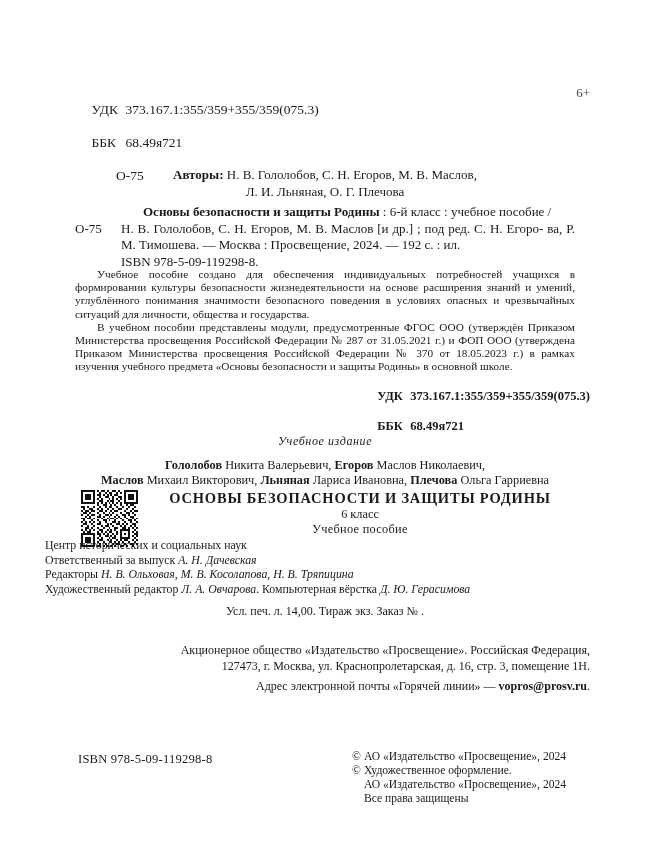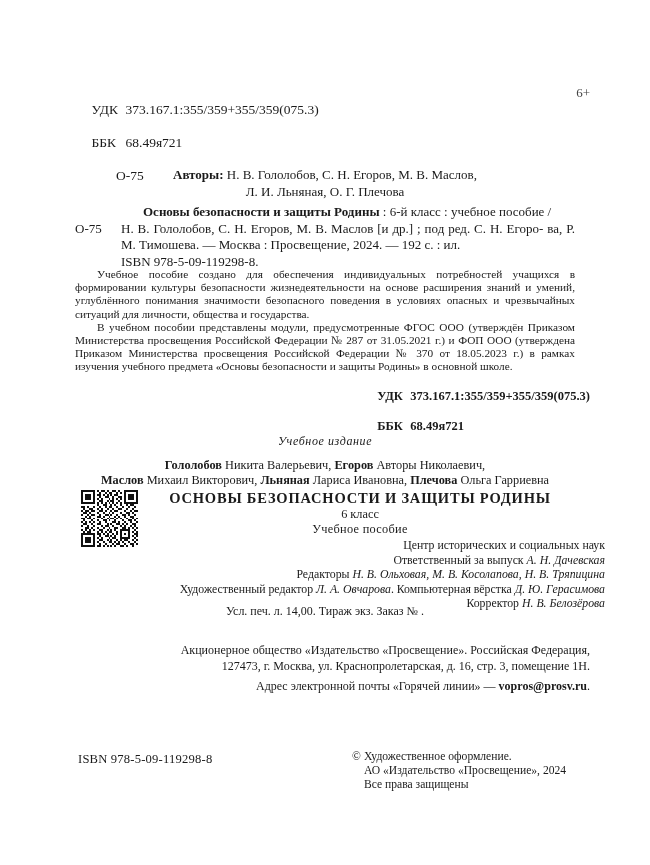--- a/index.html
+++ b/index.html
@@ -157,21 +157,21 @@
     line-height: 15px;
     letter-spacing: 0.3px;
   }
 
   
   .credits {
     position: absolute;
     left: 45px;
     top: 538px;
     width: 560px;
-    text-align: right;
+    text-align: left;
     font-size: 11.8px;
     line-height: 14.5px;
   }
 
   
   .printinfo {
     position: absolute;
     left: 60px;
     top: 604px;
     width: 530px;
@@ -247,21 +247,21 @@
   </div>
 
   <div class="udk-bottom">
     <span><span class="lbl">УДК</span><span>373.167.1:355/359+355/359(075.3)</span></span><br>
     <span><span class="lbl">ББК</span><span>68.49я721</span></span>
   </div>
 
   <div class="edition-head">Учебное издание</div>
 
   <div class="edition-authors">
-    <span class="b">Гололобов</span><span> Никита Валерьевич, </span><span class="b">Егоров</span><span> Авторы Николаевич,</span><br>
+    <span class="b">Гололобов</span><span> Никита Валерьевич, </span><span class="b">Егоров</span><span> Маслов Николаевич,</span><br>
     <span class="b">Маслов</span><span> Михаил Викторович, </span><span class="b">Льняная</span><span> Лариса Ивановна, </span><span class="b">Плечова</span><span> Ольга Гарриевна</span>
   </div>
 
   <div class="qr">
     <svg viewBox="0 0 29 29" shape-rendering="crispEdges">
       <rect width="29" height="29" fill="#ffffff"></rect>
       <g fill="#111111">
 
         <rect x="0" y="0" width="7" height="1"></rect>
           <rect x="0" y="6" width="7" height="1"></rect>
@@ -524,34 +524,34 @@
     <div class="title-main">ОСНОВЫ БЕЗОПАСНОСТИ И ЗАЩИТЫ РОДИНЫ</div>
     <div class="title-grade">6 класс</div>
     <div class="title-kind">Учебное пособие</div>
   </div>
 
   <div class="credits">
     <div>Центр исторических и социальных наук</div>
     <div><span>Ответственный за выпуск </span><span class="i">А. Н. Дачевская</span></div>
     <div><span>Редакторы </span><span class="i">Н. В. Ольховая, М. В. Косолапова, Н. В. Тряпицина</span></div>
     <div><span>Художественный редактор </span><span class="i">Л. А. Овчарова</span><span>. Компьютерная вёрстка </span><span class="i">Д. Ю. Герасимова</span></div>
-    <div><span>Корректор </span><span class="i">Н. В. Белозёрова</span></div>
   </div>
 
   <div class="printinfo">
     <div>Усл. печ. л. 14,00. Тираж           экз. Заказ №                    .</div>
   </div>
 
   <div class="publisher">
     <div>Акционерное общество «Издательство «Просвещение». Российская Федерация,</div>
     <div>127473, г. Москва, ул. Краснопролетарская, д. 16, стр. 3, помещение 1Н.</div>
     <div class="email-line"><span>Адрес электронной почты «Горячей линии» — </span><span class="b">vopros@prosv.ru</span><span>.</span></div>
   </div>
 
   <div class="isbn-bottom">ISBN  978-5-09-119298-8</div>
 
   <div class="copyright">
+    <span class="row"><span class="cmark">©</span><span>АО «Издательство «Просвещение», 2024</span></span>
     <span class="row"><span class="cmark">©</span><span>Художественное оформление.</span></span>
     <span class="indent">АО «Издательство «Просвещение», 2024</span>
     <span class="indent">Все права защищены</span>
   </div>
 
 </div>
 
 </body></html>

